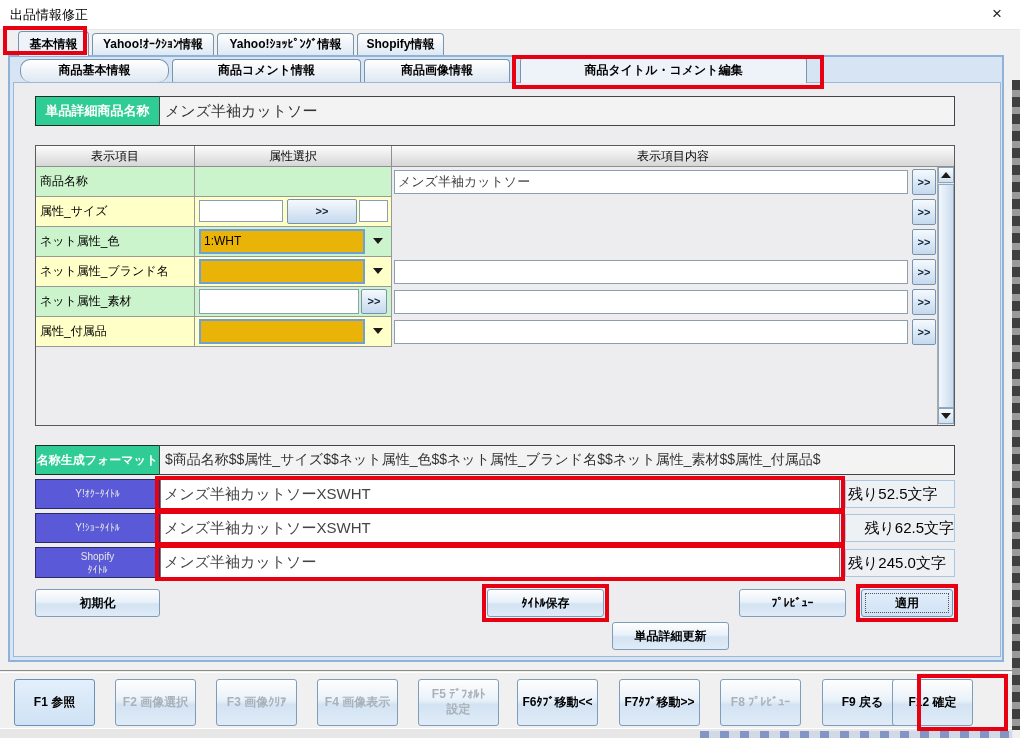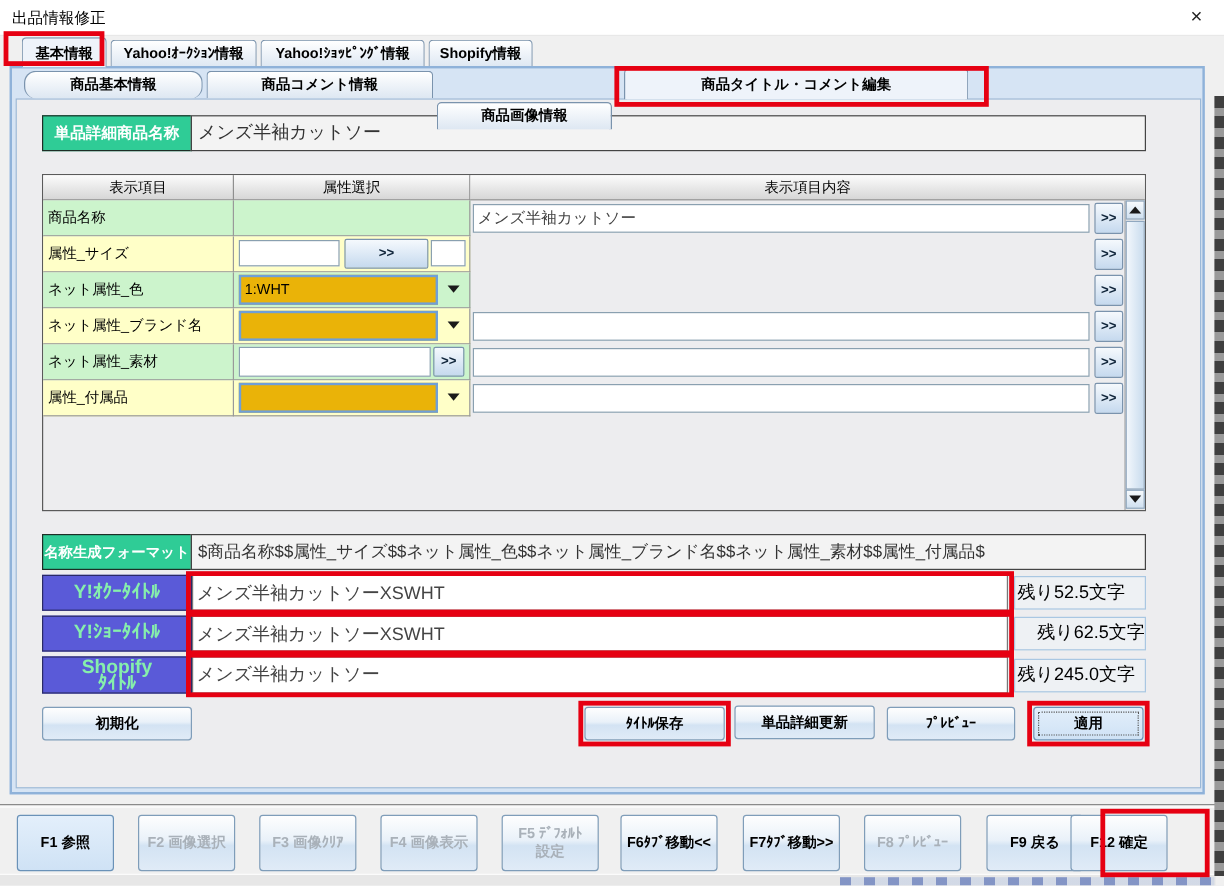--- a/index.html
+++ b/index.html
@@ -25,21 +25,21 @@
     white-space:nowrap; overflow:hidden; cursor:pointer;
   }
   .tab.sel { background:#eef3fa; z-index:3; }
 
   
   .panel1 { left:8px; top:55px; width:996px; height:607px; background:#d6e4f4; border:2px solid #8fb2d9; }
   .panel2 { left:13px; top:82px; width:988px; height:575px; background:#ededef; border:1px solid #9ab8d8; }
 
   
   .glabel { background:#2fcc96; border:1px solid #1d2e26; color:#ffffff; font-weight:bold; font-size:13px; text-align:center; }
-  .plabel { background:#5a5ad8; border:1px solid #2a2a66; color:#86efac; font-weight:bold; font-size:16px; text-align:center; }
+  .plabel { background:#5a5ad8; border:1px solid #2a2a66; color:#e5e5e5; font-weight:normal; font-size:10px; text-align:center; }
   .bigfield {
     background:#f3f3f3; border:1px solid #444; font-size:15px; color:#333;
     padding-left:5px; line-height:27px; white-space:nowrap; overflow:hidden;
     font-family:"Liberation Sans","DejaVu Sans",sans-serif;
   }
   input.txt {
     background:#ffffff; border:1px solid #8aa0b0; color:#444;
     font-family:"Liberation Sans","DejaVu Sans",sans-serif;
     padding:0 3px; outline:none;
   }
@@ -100,21 +100,21 @@
 
 <div class="abs tab sel" style="left:18px;top:31px;width:71px;height:25px;line-height:24px;">基本情報</div>
 <div class="abs tab" style="left:92px;top:33px;width:122px;height:23px;line-height:21px;">Yahoo!ｵｰｸｼｮﾝ情報</div>
 <div class="abs tab" style="left:217px;top:33px;width:137px;height:23px;line-height:21px;">Yahoo!ｼｮｯﾋﾟﾝｸﾞ情報</div>
 <div class="abs tab" style="left:357px;top:33px;width:87px;height:23px;line-height:21px;">Shopify情報</div>
 
 <div class="abs panel1"></div>
 
 <div class="abs tab" style="left:20px;top:59px;width:149px;height:23px;line-height:21px;z-index:2;border-radius:10px;">商品基本情報</div>
 <div class="abs tab" style="left:172px;top:59px;width:189px;height:23px;line-height:21px;z-index:2;">商品コメント情報</div>
-<div class="abs tab" style="left:364px;top:59px;width:146px;height:23px;line-height:21px;z-index:2;margin-top:26px;">商品画像情報</div>
+<div class="abs tab" style="left:364px;top:59px;width:146px;height:23px;line-height:21px;z-index:2;">商品画像情報</div>
 <div class="abs tab sel" style="left:520px;top:57px;width:287px;height:26px;line-height:24px;z-index:2;">商品タイトル・コメント編集</div>
 
 <div class="abs panel2"></div>
 
 <div class="abs glabel nowrap" style="left:35px;top:96px;width:125px;height:30px;line-height:28px;">単品詳細商品名称</div>
 <div class="abs bigfield" style="left:159px;top:96px;width:796px;height:30px;">メンズ半袖カットソー</div>
 
 <div class="abs tblwrap"></div>
 <div class="abs th" style="left:36px;top:146px;width:159px;">表示項目</div>
 <div class="abs th" style="left:195px;top:146px;width:197px;">属性選択</div>
@@ -199,21 +199,21 @@
 
 <div class="abs plabel" style="left:35px;top:547px;width:125px;height:31px;padding-top:2px;line-height:13px;">
   <div>Shopify</div>
   <div>ﾀｲﾄﾙ</div>
 </div>
 <input class="abs txt" style="left: 160px; top: 547px; width: 680px; height: 31px; font-size: 15px; border: 1px solid rgb(119, 119, 119);" value="メンズ半袖カットソー">
 <div class="abs remain" style="left:845px;top:549px;width:110px;height:28px;">残り245.0文字</div>
 
 <div class="abs btn" style="left:35px;top:589px;width:125px;height:28px;line-height:26px;">初期化</div>
 <div class="abs btn" style="left:487px;top:589px;width:117px;height:28px;line-height:26px;">ﾀｲﾄﾙ保存</div>
-<div class="abs btn" style="left:612px;top:588px;width:117px;height:28px;line-height:26px;">単品詳細更新</div>
+<div class="abs btn" style="left:612px;top:622px;width:117px;height:28px;line-height:26px;">単品詳細更新</div>
 <div class="abs btn" style="left:739px;top:589px;width:107px;height:28px;line-height:26px;">ﾌﾟﾚﾋﾞｭｰ</div>
 <div class="abs btn focused" style="left:861px;top:589px;width:92px;height:28px;line-height:26px;">
   <div class="focusrect"></div>
   <span>適用</span>
 </div>
 
 <div class="abs sep"></div>
 
 <div class="abs btn fkey focused" style="left:14px;">F1 参照</div>
 <div class="abs btn fkey disabled" style="left:115px;">F2 画像選択</div>

